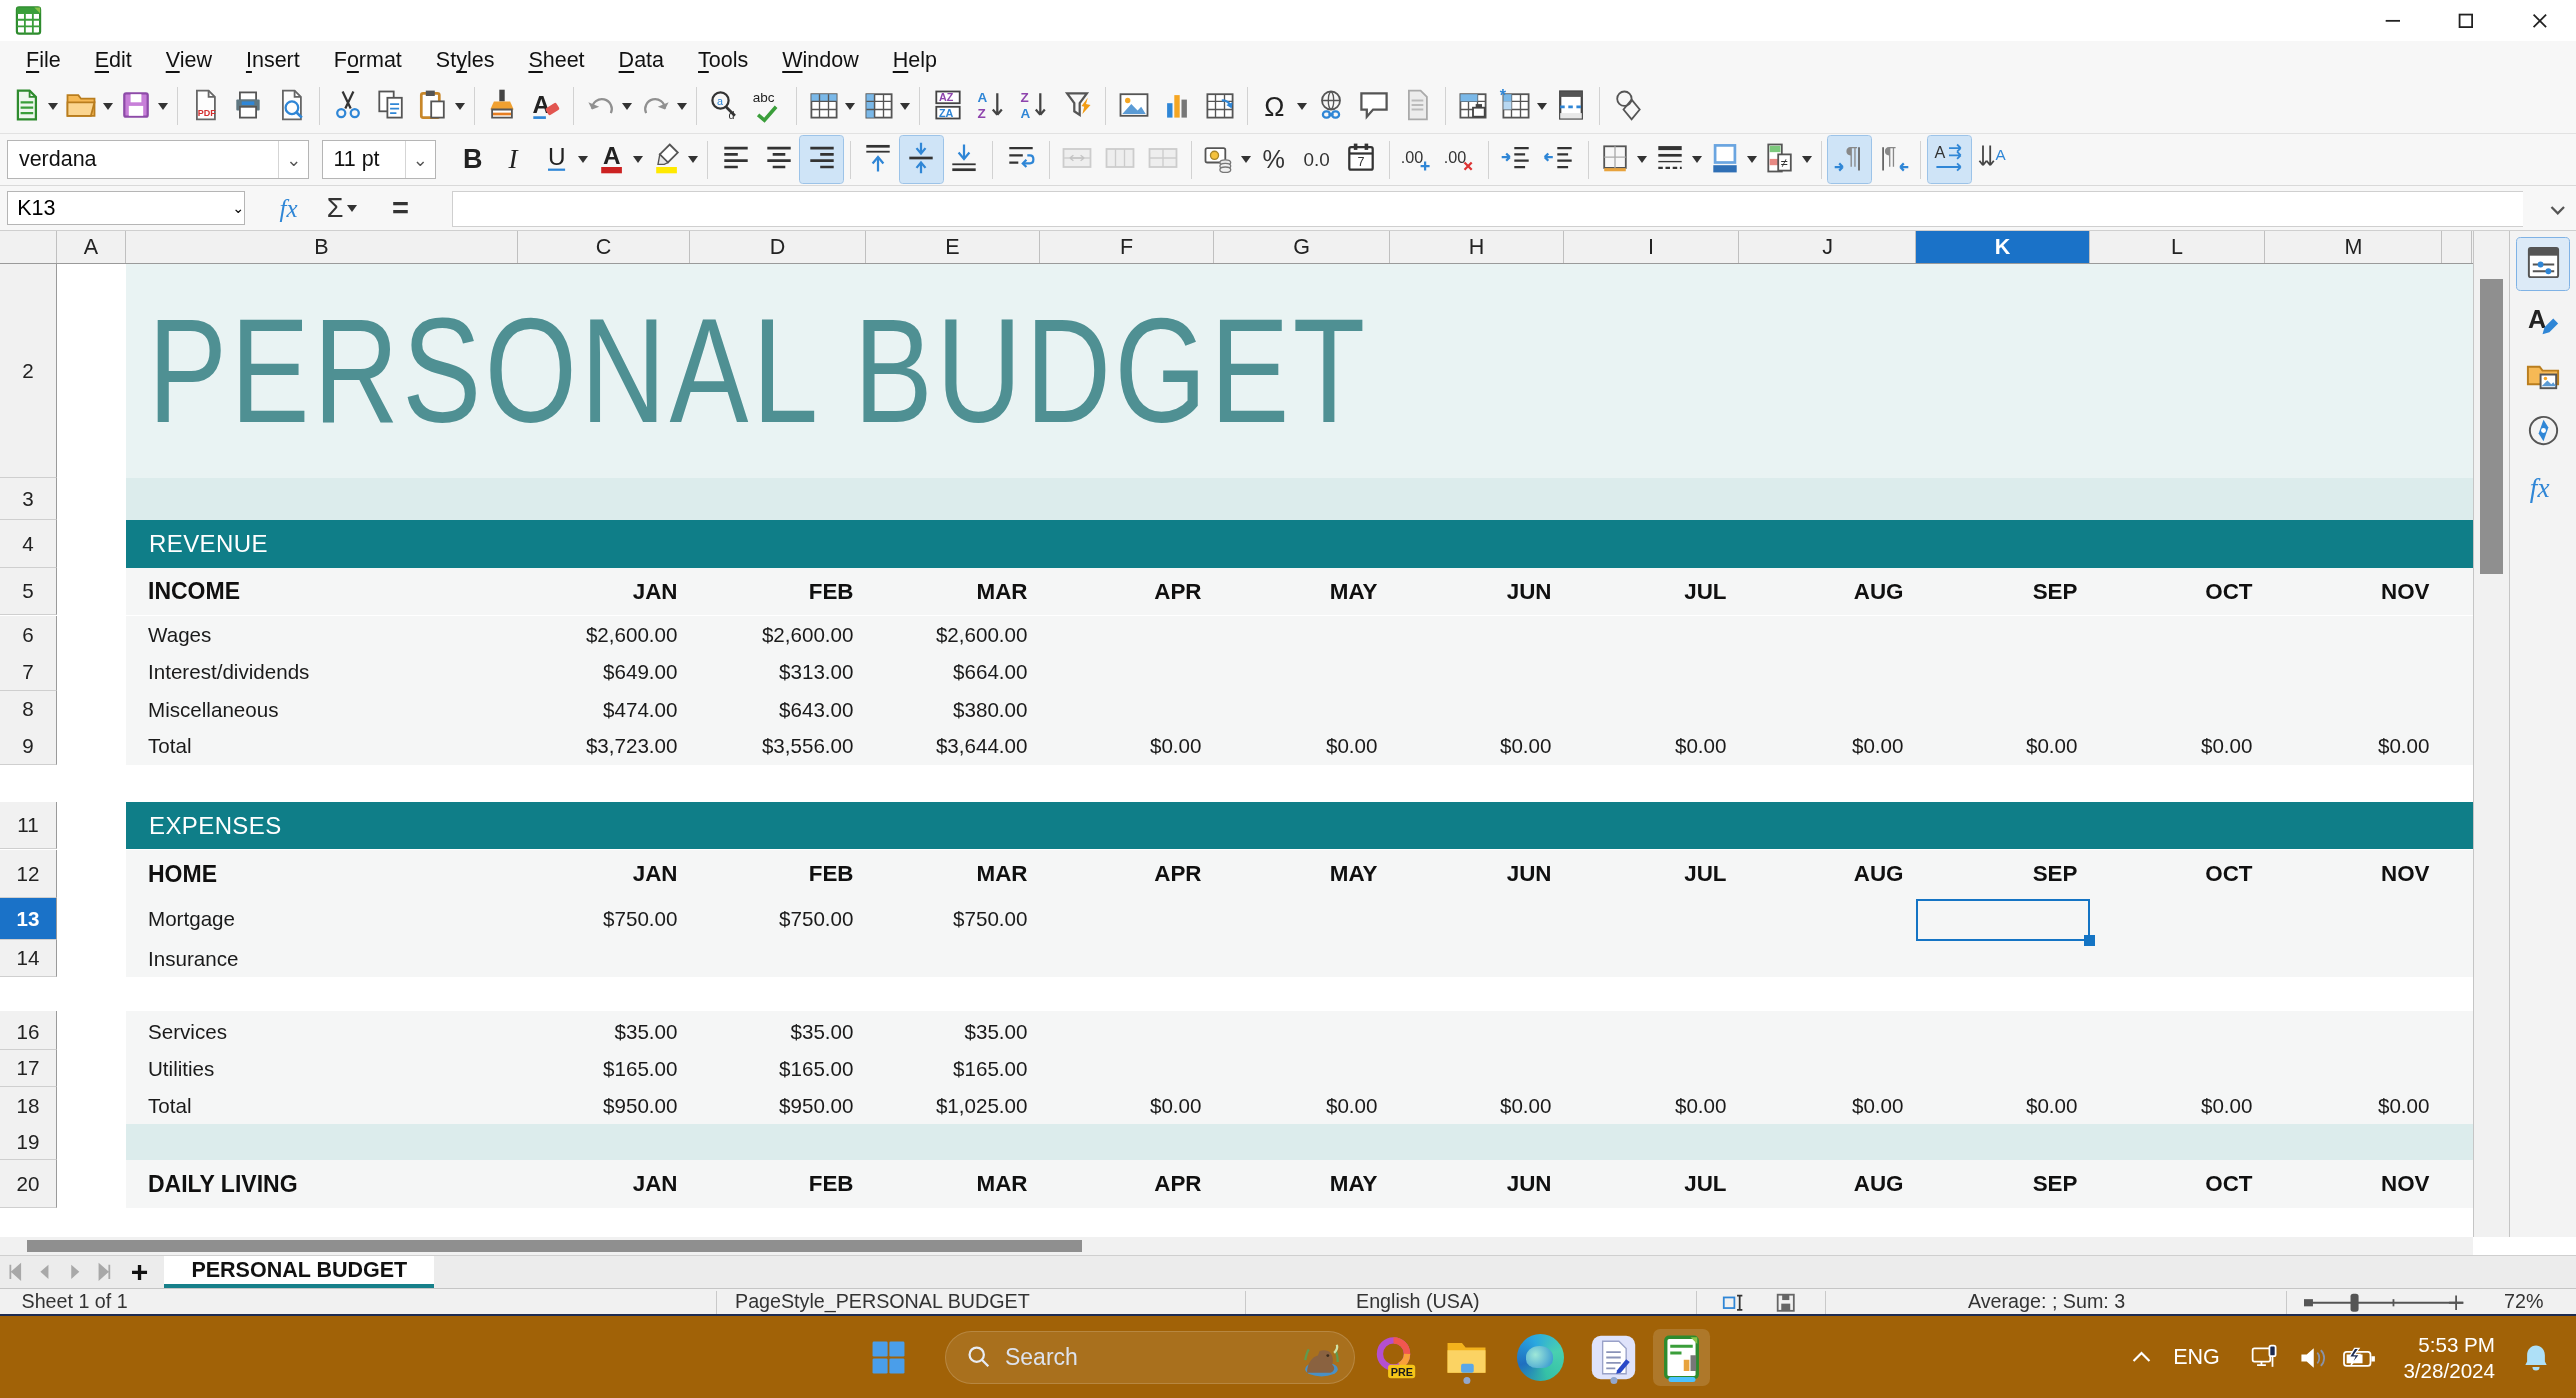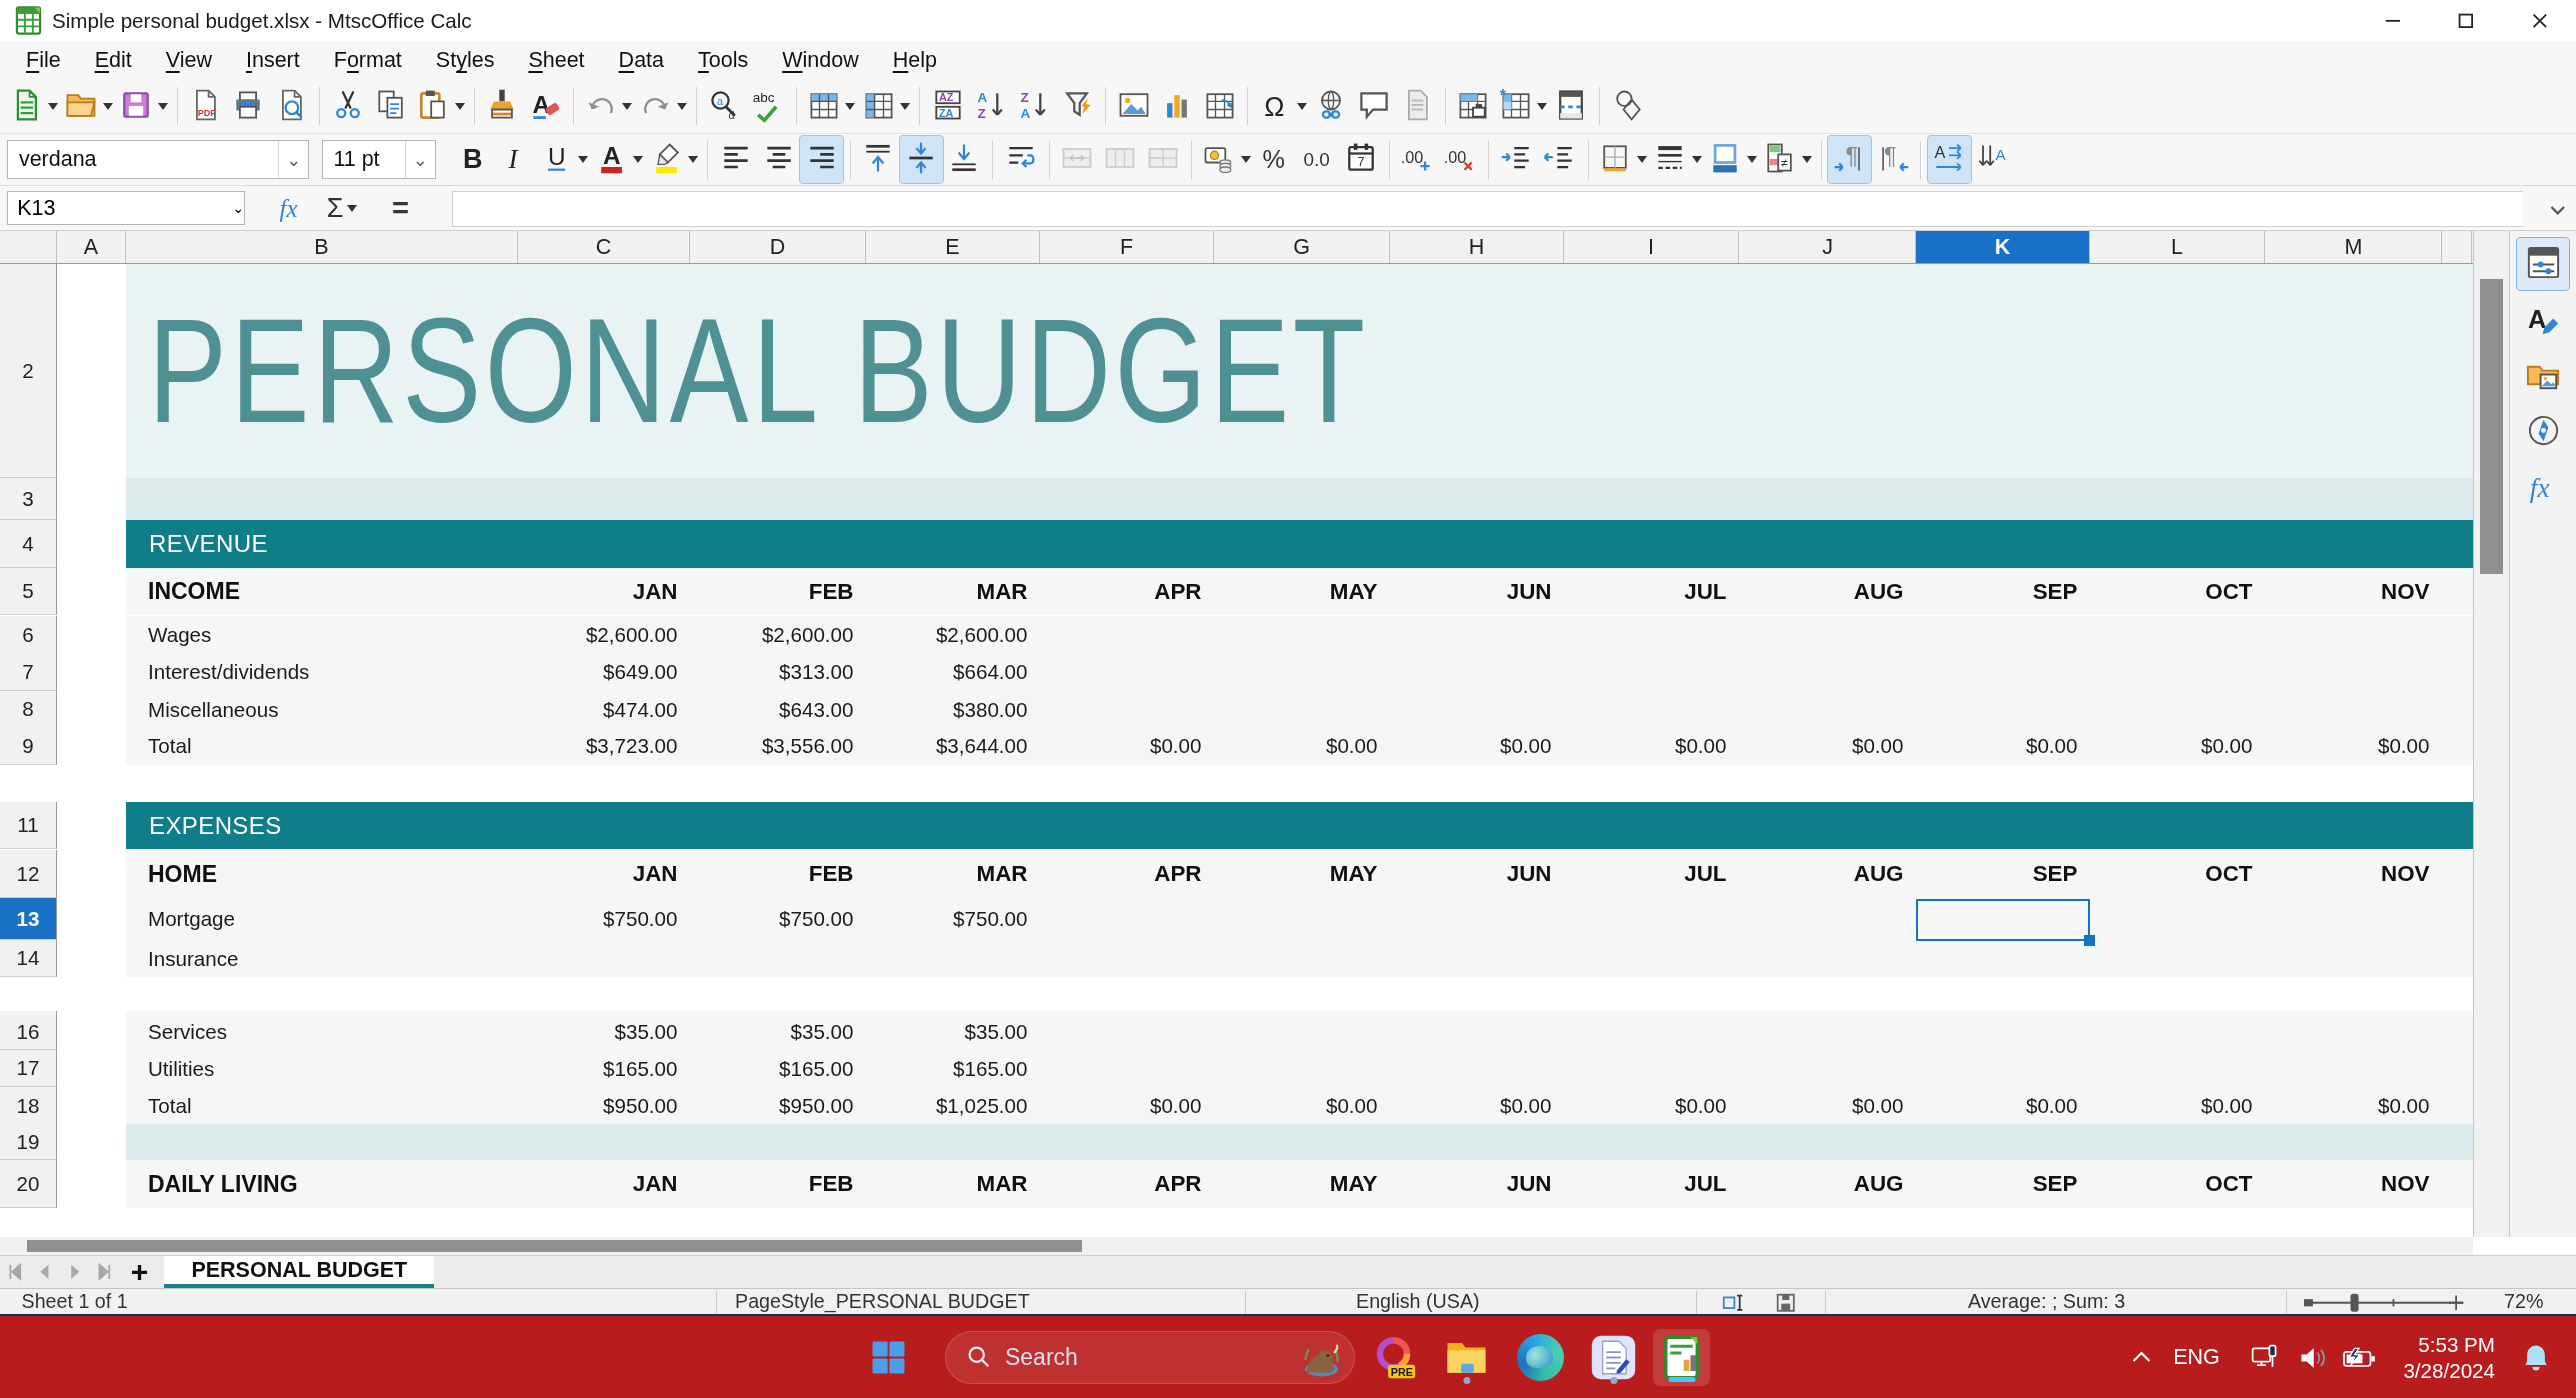--- a/index.html
+++ b/index.html
@@ -76,42 +76,41 @@
   .navbtn { width:30px; display:flex; align-items:center; justify-content:center; }
   #add-sheet { width:39px; display:flex; align-items:center; justify-content:center; font-size:30px; color:#111; font-weight:bold; }
   #sheet-tab { background:#fff; padding:0 27px; display:flex; align-items:center; font-size:21.5px; font-weight:bold; color:#111; border-bottom:4.5px solid #17808a; margin-left:5.4px; }
 
   
   #statusbar { position:absolute; left:0; top:1288px; width:2576px; height:28px; background:#f1f1f1; border-top:0.9px solid #c5c5c5; border-bottom:2.7px solid #1d2b50; font-size:19.7px; color:#333; }
   .sdiv { position:absolute; top:1.8px; width:0.9px; height:23px; background:#c9c9c9; }
   .sseg { position:absolute; top:0; height:25px; line-height:25px; white-space:nowrap; }
 
   
-  #taskbar { position:absolute; left:0; top:1316px; width:2576px; height:83px; background:#b91c1c; }
+  #taskbar { position:absolute; left:0; top:1316px; width:2576px; height:83px; background:#a16207; }
   .tile { position:absolute; top:12.5px; width:57px; height:57px; border-radius:7.2px; display:flex; align-items:center; justify-content:center; }
   .tile.active-app { background:rgba(255,255,255,.14); }
   .rundot { position:absolute; bottom:1.8px; left:50%; transform:translateX(-50%); width:7.2px; height:7.2px; border-radius:50%; background:#93a7cc; }
   #search-pill { position:absolute; left:945px; top:15px; width:410px; height:53px; border-radius:27px; background:rgba(255,255,255,.09); border:0.9px solid rgba(255,255,255,.16); display:flex; align-items:center; padding:0 9px 0 19.7px; }
   #search-pill .stext { color:#dde2ec; font-size:23px; margin-left:14.3px; flex:1; }
   .trayicon { position:absolute; top:0; height:83px; display:flex; align-items:center; justify-content:center; color:#fff; }
   #clock { position:absolute; left:2379px; top:0; width:116px; height:83px; display:flex; flex-direction:column; justify-content:center; align-items:flex-end; color:#fff; font-size:20.6px; line-height:26px; }
 </style>
 </head>
 <body>
 
 <div id="titlebar">
   <div id="app-icon">
     <svg viewBox="0 0 40 40">
         <rect x="4" y="2" width="32" height="36" rx="3" fill="#fff" stroke="#2e8b2e" stroke-width="3"></rect>
         <rect x="4" y="2" width="32" height="9" fill="#3a9e3a"></rect>
         <path d="M4 19h32M4 28h32M15 11v27M26 11v27" stroke="#3a9e3a" stroke-width="2.5"></path>
         <path d="M28 2h8v8z" fill="#8bc34a"></path>
       </svg>
   </div>
-  <span id="title-text">Simple personal budget.xlsx - MtscOffice Calc</span>
   <div class="winbtn" style="left:2356px">
       <svg viewBox="0 0 22 22">
         <path d="M3 11h16" stroke="#222" stroke-width="2"></path>
       </svg>
     </div>
   <div class="winbtn" style="left:2429px">
       <svg viewBox="0 0 22 22">
         <rect x="4" y="4" width="14" height="14" fill="none" stroke="#222" stroke-width="2"></rect>
       </svg>
     </div>

